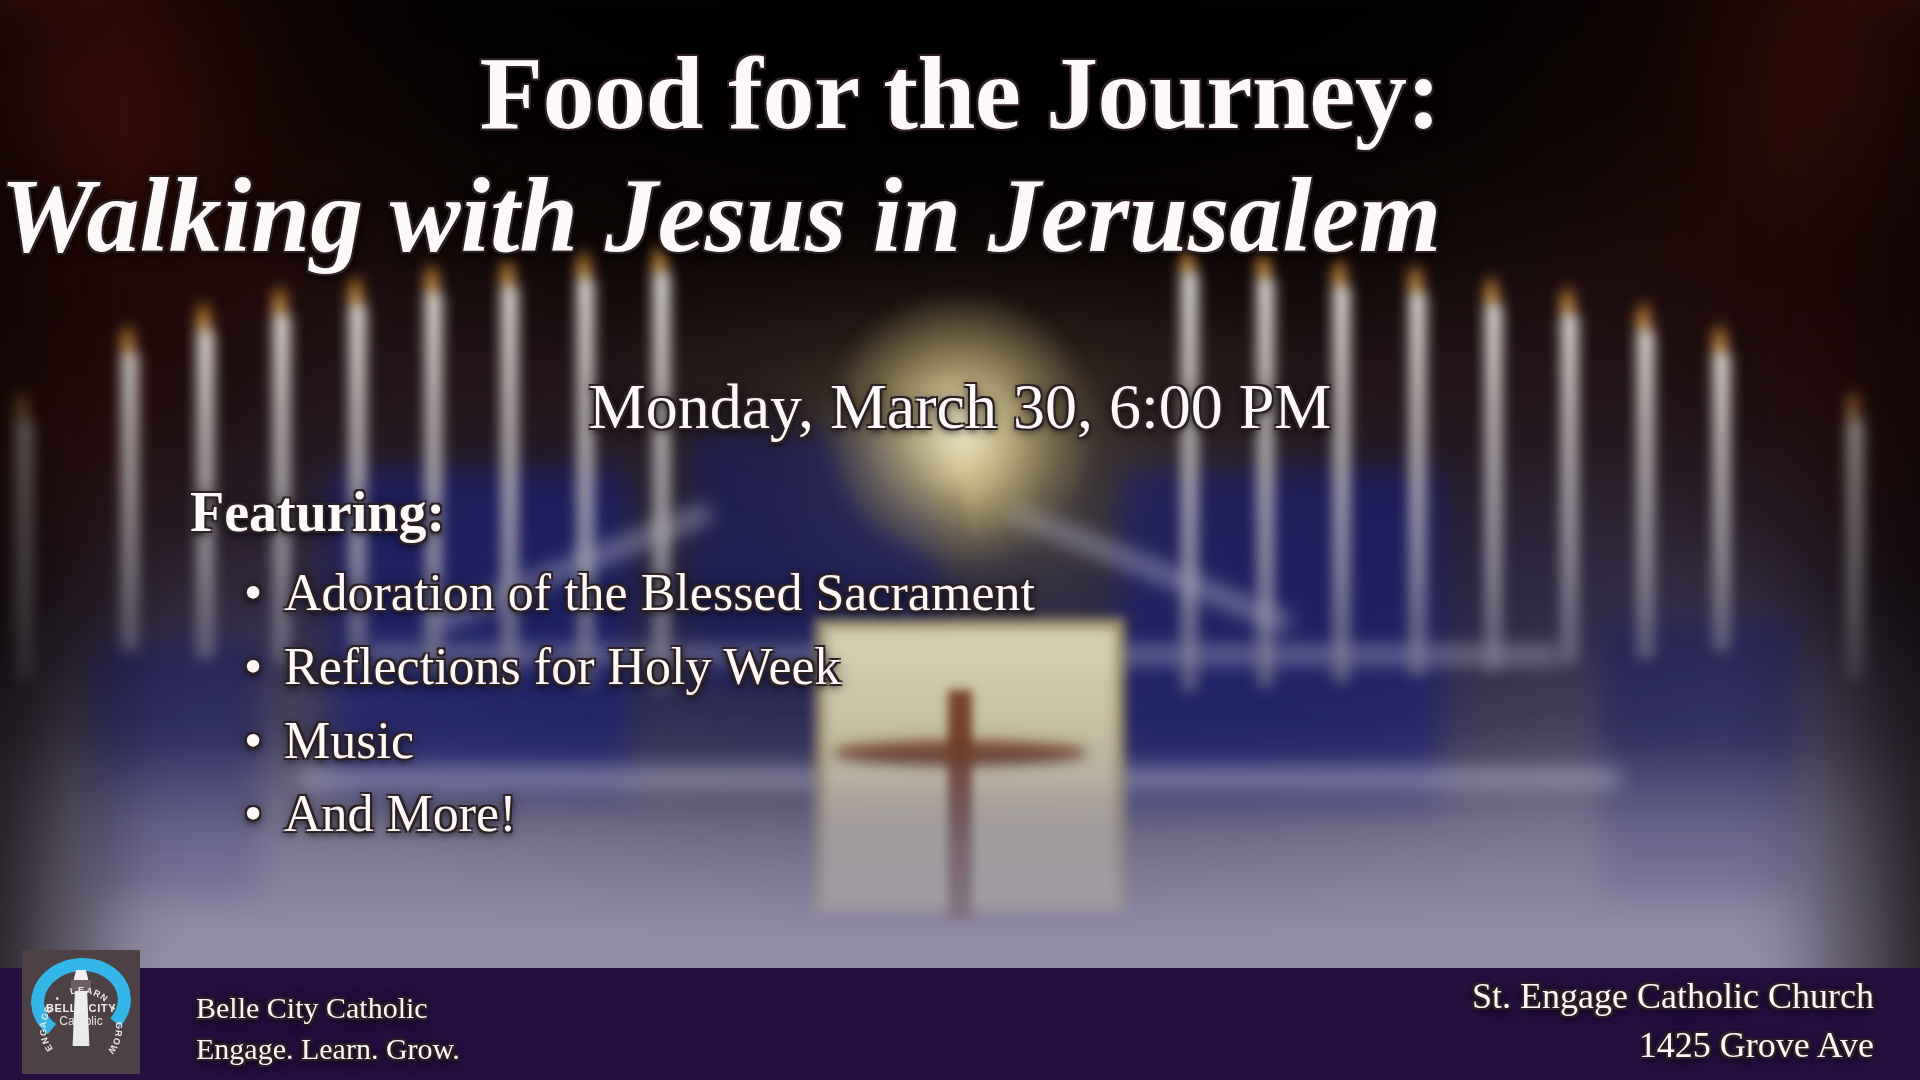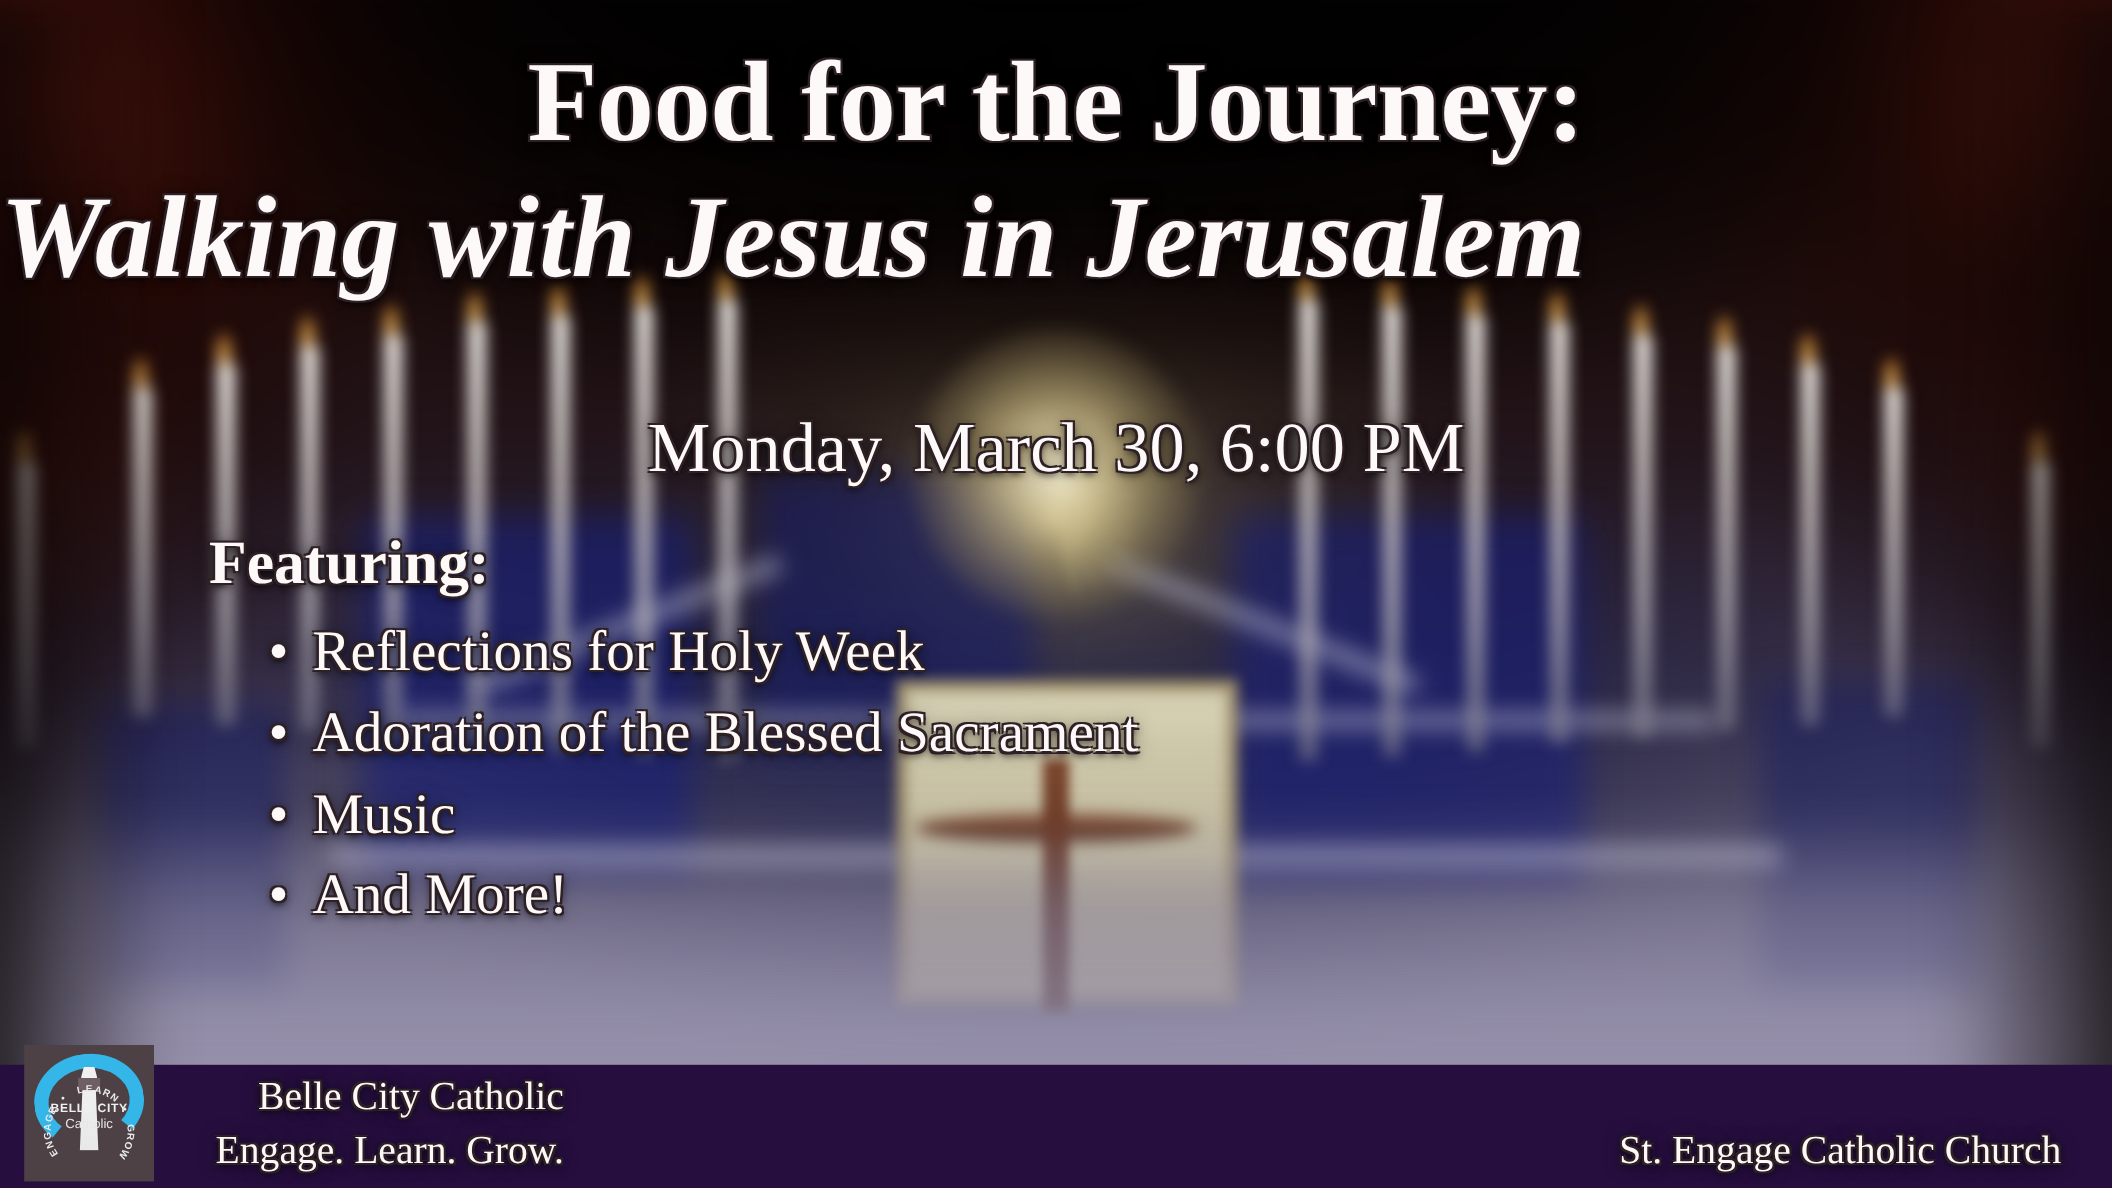--- a/index.html
+++ b/index.html
@@ -259,23 +259,23 @@
     left: 0;
     right: 0;
     bottom: 0;
     height: 112px;
     background: #260f3e;
   }
   .footer-left {
     position: absolute;
     left: 196px;
     bottom: 10px;
-    text-align: right;
+    text-align: left;
     line-height: 1.36;
-    font-size: 36px;
+    font-size: 30px;
   }
   .footer-right {
     position: absolute;
     right: 46px;
     bottom: 10px;
     text-align: right;
     line-height: 1.36;
     font-size: 36px;
   }
 
@@ -448,22 +448,22 @@
 
     <div class="title-line1">Food for the Journey:</div>
 
     <div class="title-line2">Walking with Jesus in Jerusalem</div>
 
     <div class="date-line">Monday, March 30, 6:00 PM</div>
 
     <div class="featuring">Featuring:</div>
 
     <ul class="bullets">
+      <li>Adoration of the Blessed Sacrament</li>
       <li>Reflections for Holy Week</li>
-      <li>Adoration of the Blessed Sacrament</li>
       <li>Music</li>
       <li>And More!</li>
     </ul>
 
     <div class="footer-bar"></div>
 
     <div class="logo">
       <div class="logo-arc"></div>
       <div class="logo-house"></div>
       <div class="logo-lamp"></div>
@@ -490,16 +490,17 @@
         </div>
     </div>
 
     <div class="footer-left">
       <div>Belle City Catholic</div>
       <div>Engage. Learn. Grow.</div>
     </div>
 
     <div class="footer-right">
       <div>St. Engage Catholic Church</div>
+      <div>1425 Grove Ave</div>
     </div>
 
   </div>
 </div>
 
 </body></html>

